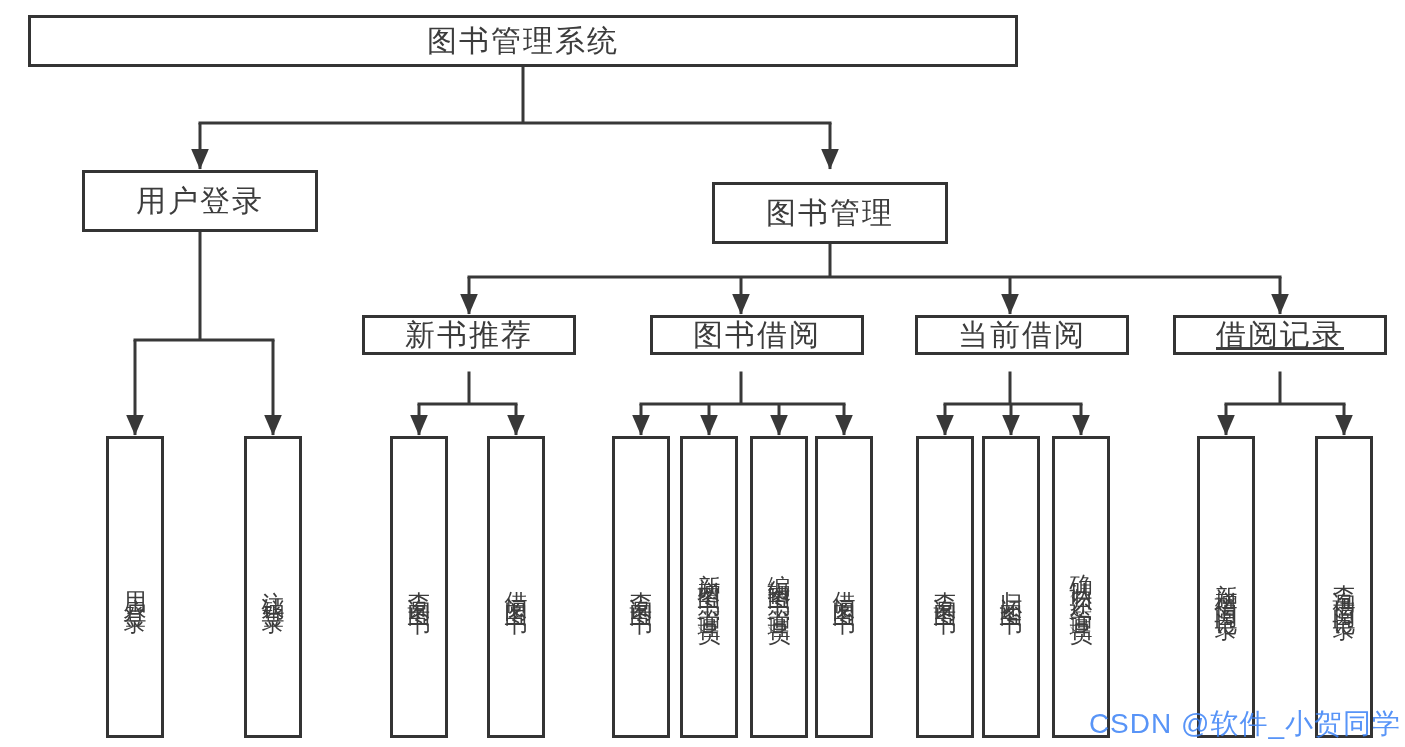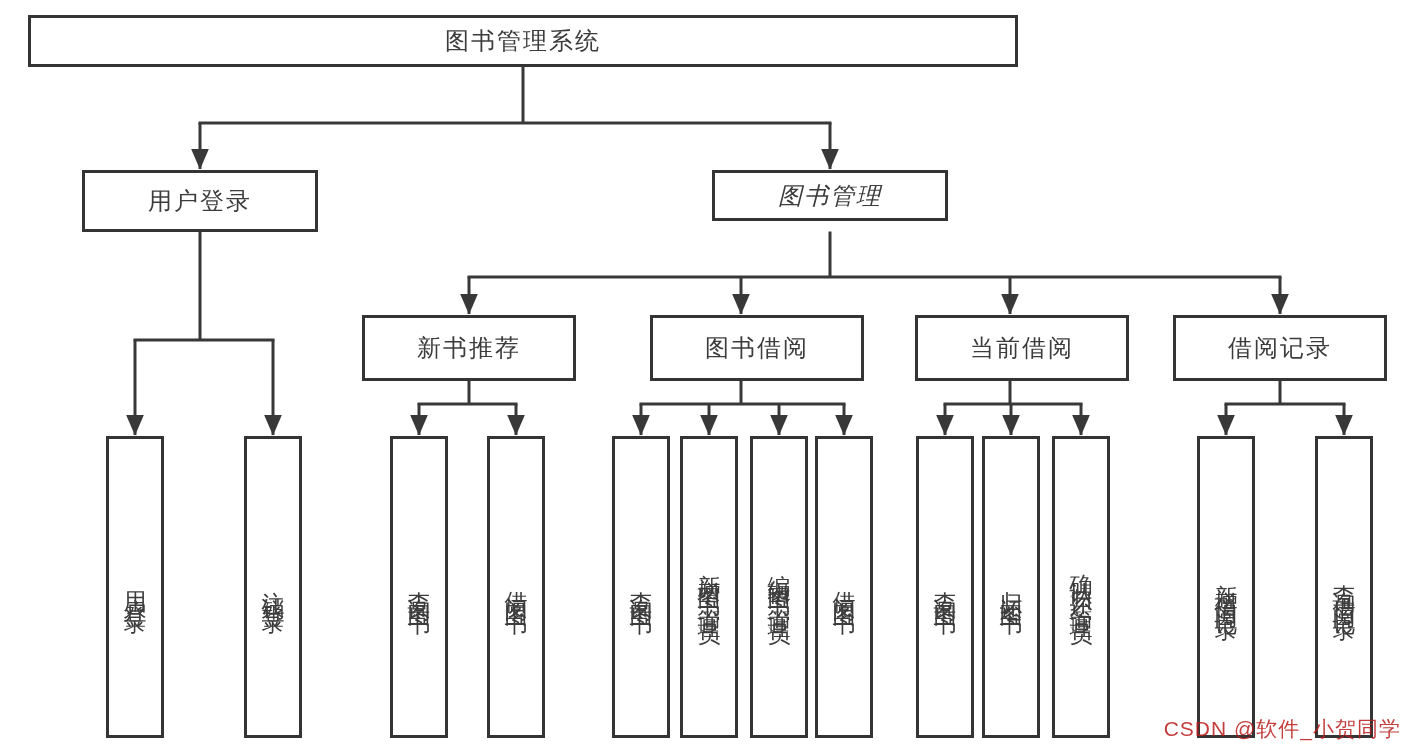--- a/index.html
+++ b/index.html
@@ -23,44 +23,44 @@
 
   .node {
     position: absolute;
     background: #ffffff;
     border: 3px solid #343434;
     color: #3c3c3c;
     display: flex;
     align-items: center;
     justify-content: center;
     z-index: 2;
-    font-size: 24px;
+    font-size: 30px;
     letter-spacing: 2px;
     white-space: nowrap;
   }
 
   .node.vert {
     writing-mode: vertical-rl;
     letter-spacing: 7px;
     font-size: 23px;
     line-height: 1;
     white-space: normal;
     text-align: center;
   }
 
   
   .b-root        { left: 28px;  top: 15px;  width: 990px; height: 52px; }
   .b-user-login  { left: 82px;  top: 170px; width: 236px; height: 62px; }
-  .b-book-mgmt   { left: 712px; top: 170px; width: 236px; height: 51px; font-style: italic; }
+  .b-book-mgmt   { left: 712px; top: 182px; width: 236px; height: 62px; }
 
-  .b-l3 { top: 315px; width: 214px; height: 66px; }
+  .b-l3 { top: 315px; width: 214px; height: 40px; }
   .b-new-books   { left: 362px; }
   .b-borrowing   { left: 634px; margin-left: 16px; }
   .b-current     { left: 903px; margin-left: 12px; }
-  .b-records     { left: 1173px; }
+  .b-records     { left: 1173px; text-decoration: underline; }
 
   .leaf { top: 436px; width: 58px; height: 302px; }
   .b-ul-login    { left: 106px; }
   .b-ul-logout   { left: 244px; }
   .b-nb-query    { left: 390px; }
   .b-nb-borrow   { left: 487px; }
   .b-bb-query    { left: 612px; }
   .b-bb-add      { left: 680px; }
   .b-bb-edit     { left: 750px; }
   .b-bb-borrow   { left: 815px; }
@@ -68,22 +68,22 @@
   .b-cb-return   { left: 982px; }
   .b-cb-confirm  { left: 1052px; }
   .b-br-add      { left: 1197px; }
   .b-br-query    { left: 1315px; }
 
   .watermark {
     position: absolute;
     right: 4px;
     bottom: 4px;
     z-index: 5;
-    font-size: 21px;
-    color: #b91c1c;
+    font-size: 28px;
+    color: #3b82f6;
     opacity: 0.85;
     letter-spacing: 1px;
     white-space: nowrap;
     margin-left: 24px;
   }
 </style>
 </head>
 <body>
 
 <div class="canvas">

